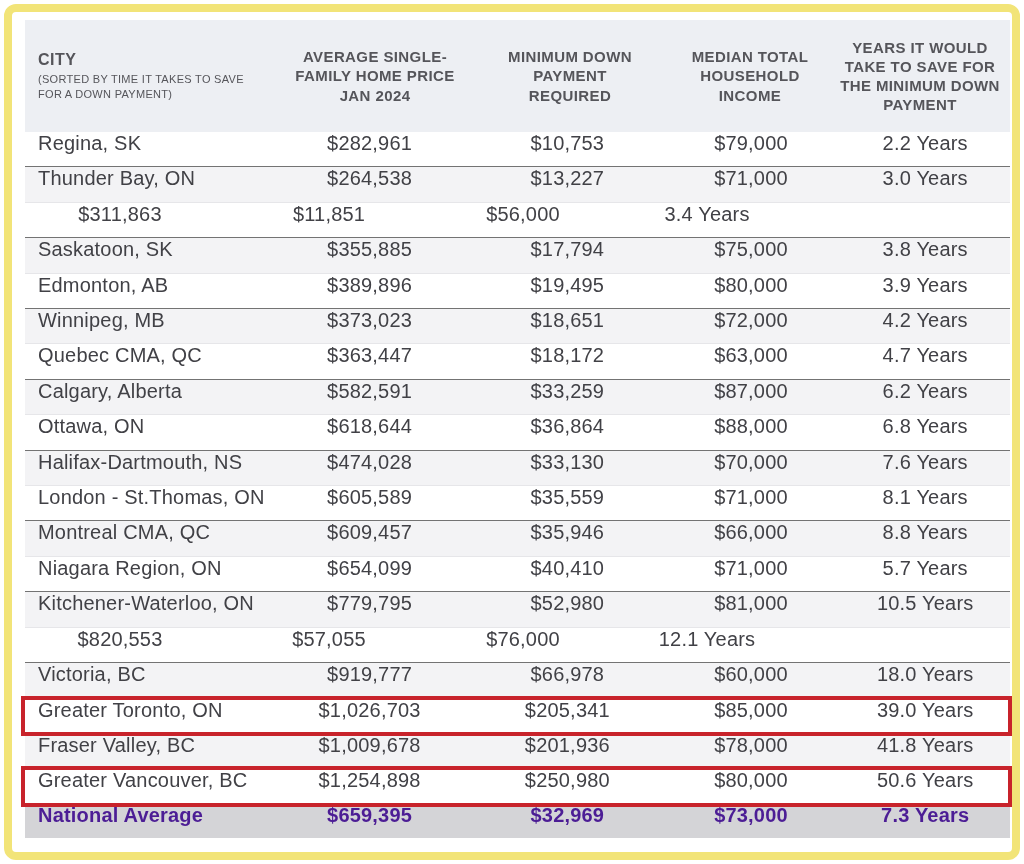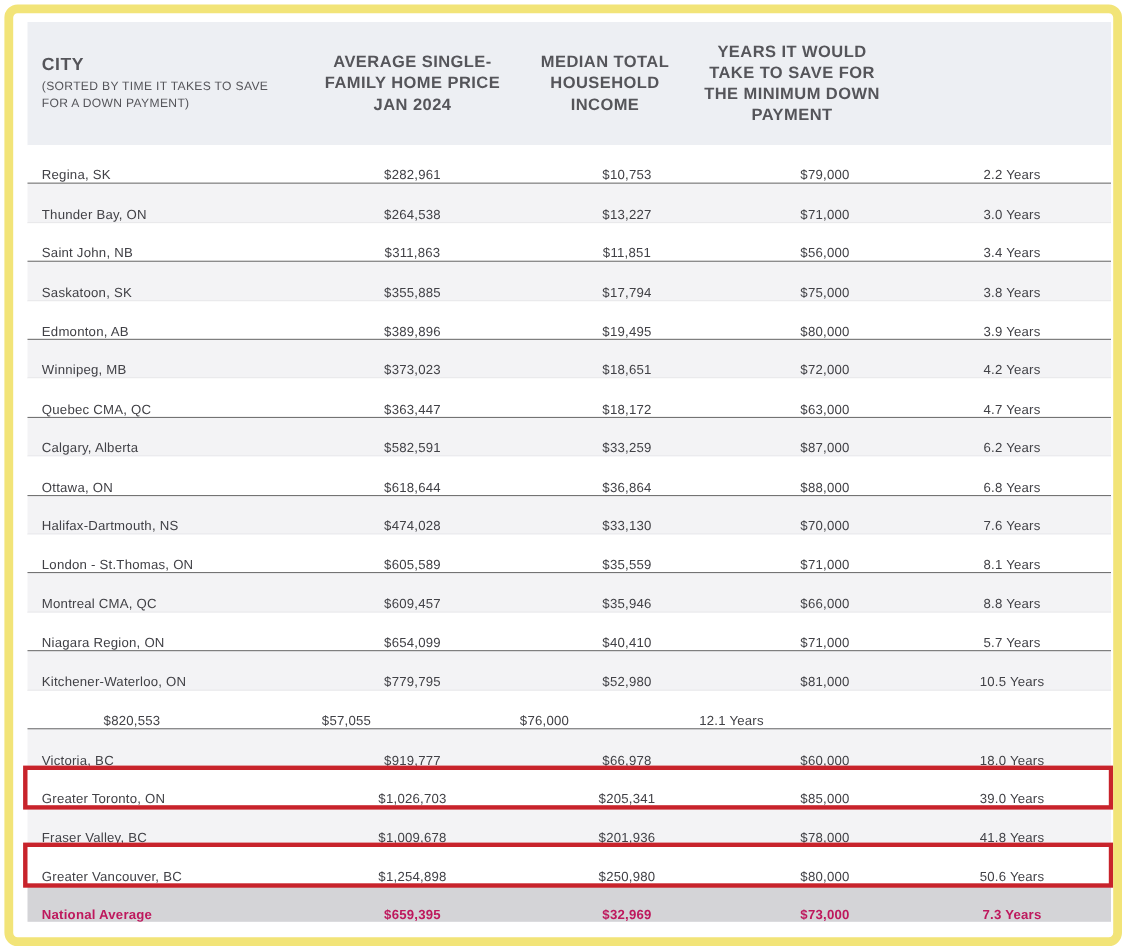--- a/index.html
+++ b/index.html
@@ -45,36 +45,37 @@
   .c-price  .th-label { max-width:170px; }
   .c-down   .th-label { max-width:150px; }
   .c-income .th-label { max-width:130px; }
   .c-years  .th-label { max-width:175px; }
   .city-title { font-weight:bold; font-size:16px; letter-spacing:.5px; }
   .city-sub   { font-size:11px; line-height:1.35; letter-spacing:.3px; max-width:210px; margin-top:3px; }
 
   .tbody { flex:1 1 auto; display:flex; flex-direction:column; }
   .row {
     flex:1 1 0;
-    display:flex; align-items:flex-end;
+    display:flex; align-items:flex-start;
     background:#ffffff;
-    font-size:12px; letter-spacing:.2px;
+    font-size:20px; letter-spacing:.2px;
     position:relative;
     color:#414146;
+    gap:14px;
   }
   .row.alt {
     background:#f3f3f5;
     border-top:1px solid #737373;
     border-bottom:1px solid #e6e6e9;
   }
   .row.avg {
     background:#d4d4d7;
     border:none;
     font-weight:bold;
-    color:#be185d;
+    color:#4c1d95;
   }
   .row.hl::after {
     content:"";
     position:absolute; left:-4px; right:-2px; top:-3px; bottom:-3px;
     border:4px solid #c8232b;
     z-index:4;
     pointer-events:none;
   }
 </style>
 </head>
@@ -85,20 +86,23 @@
 <div class="content">
 
   <div class="thead">
     <div class="cell c-city">
       <div class="city-title">CITY</div>
       <div class="city-sub">(SORTED BY TIME IT TAKES TO SAVE FOR A DOWN PAYMENT)</div>
     </div>
     <div class="cell c-price">
       <div class="th-label">AVERAGE SINGLE-FAMILY HOME PRICE JAN 2024</div>
     </div>
+    <div class="cell c-down">
+      <div class="th-label">MINIMUM DOWN PAYMENT REQUIRED</div>
+    </div>
     <div class="cell c-income">
       <div class="th-label">MEDIAN TOTAL HOUSEHOLD INCOME</div>
     </div>
     <div class="cell c-years">
       <div class="th-label">YEARS IT WOULD TAKE TO SAVE FOR THE MINIMUM DOWN PAYMENT</div>
     </div>
   </div>
 
   <div class="tbody">
 
@@ -112,21 +116,20 @@
 
       <div class="row alt">
         <div class="cell c-city">Thunder Bay, ON</div>
         <div class="cell c-price">$264,538</div>
         <div class="cell c-down">$13,227</div>
         <div class="cell c-income">$71,000</div>
         <div class="cell c-years">3.0 Years</div>
       </div>
 
       <div class="row">
-        <div class="cell c-city">Saint John, NB</div>
         <div class="cell c-price">$311,863</div>
         <div class="cell c-down">$11,851</div>
         <div class="cell c-income">$56,000</div>
         <div class="cell c-years">3.4 Years</div>
       </div>
 
       <div class="row alt">
         <div class="cell c-city">Saskatoon, SK</div>
         <div class="cell c-price">$355,885</div>
         <div class="cell c-down">$17,794</div>

